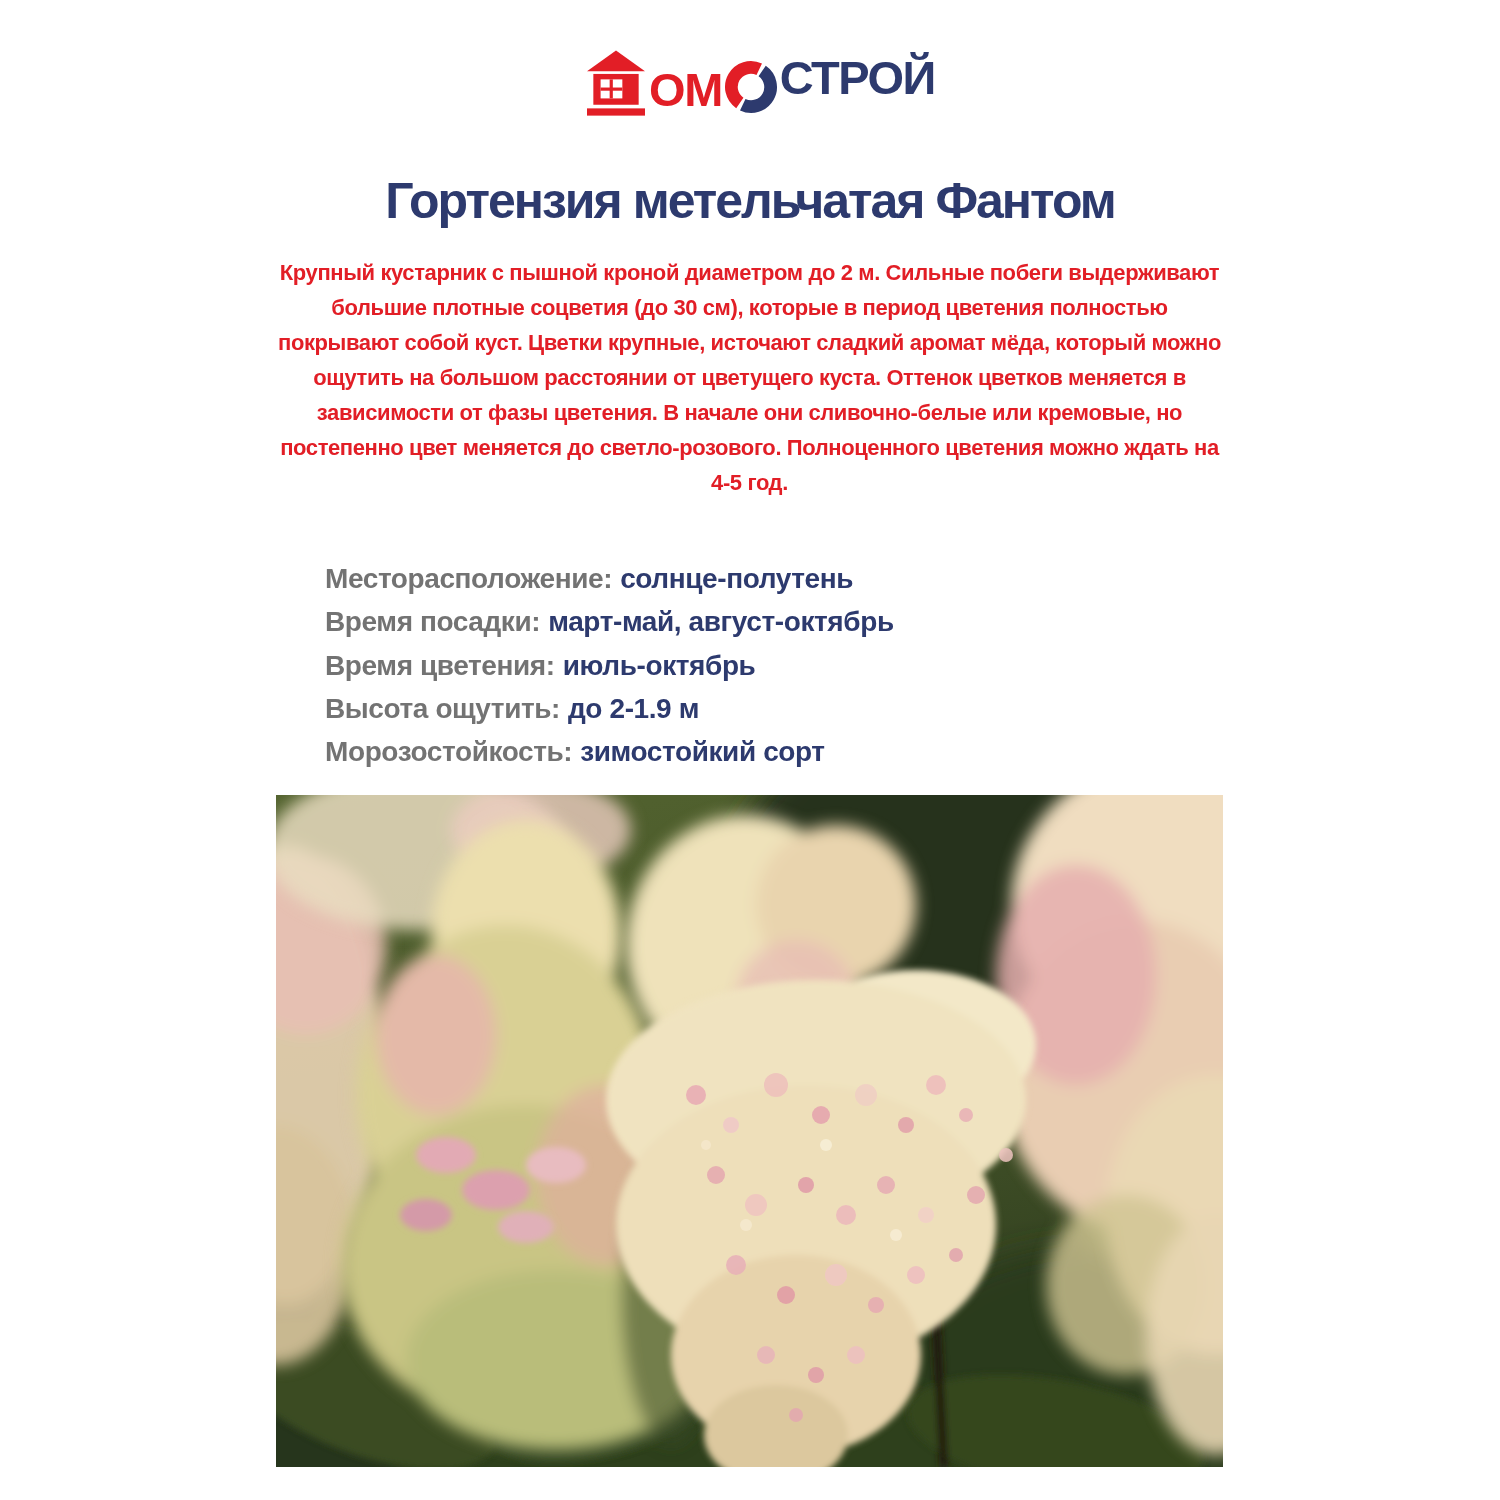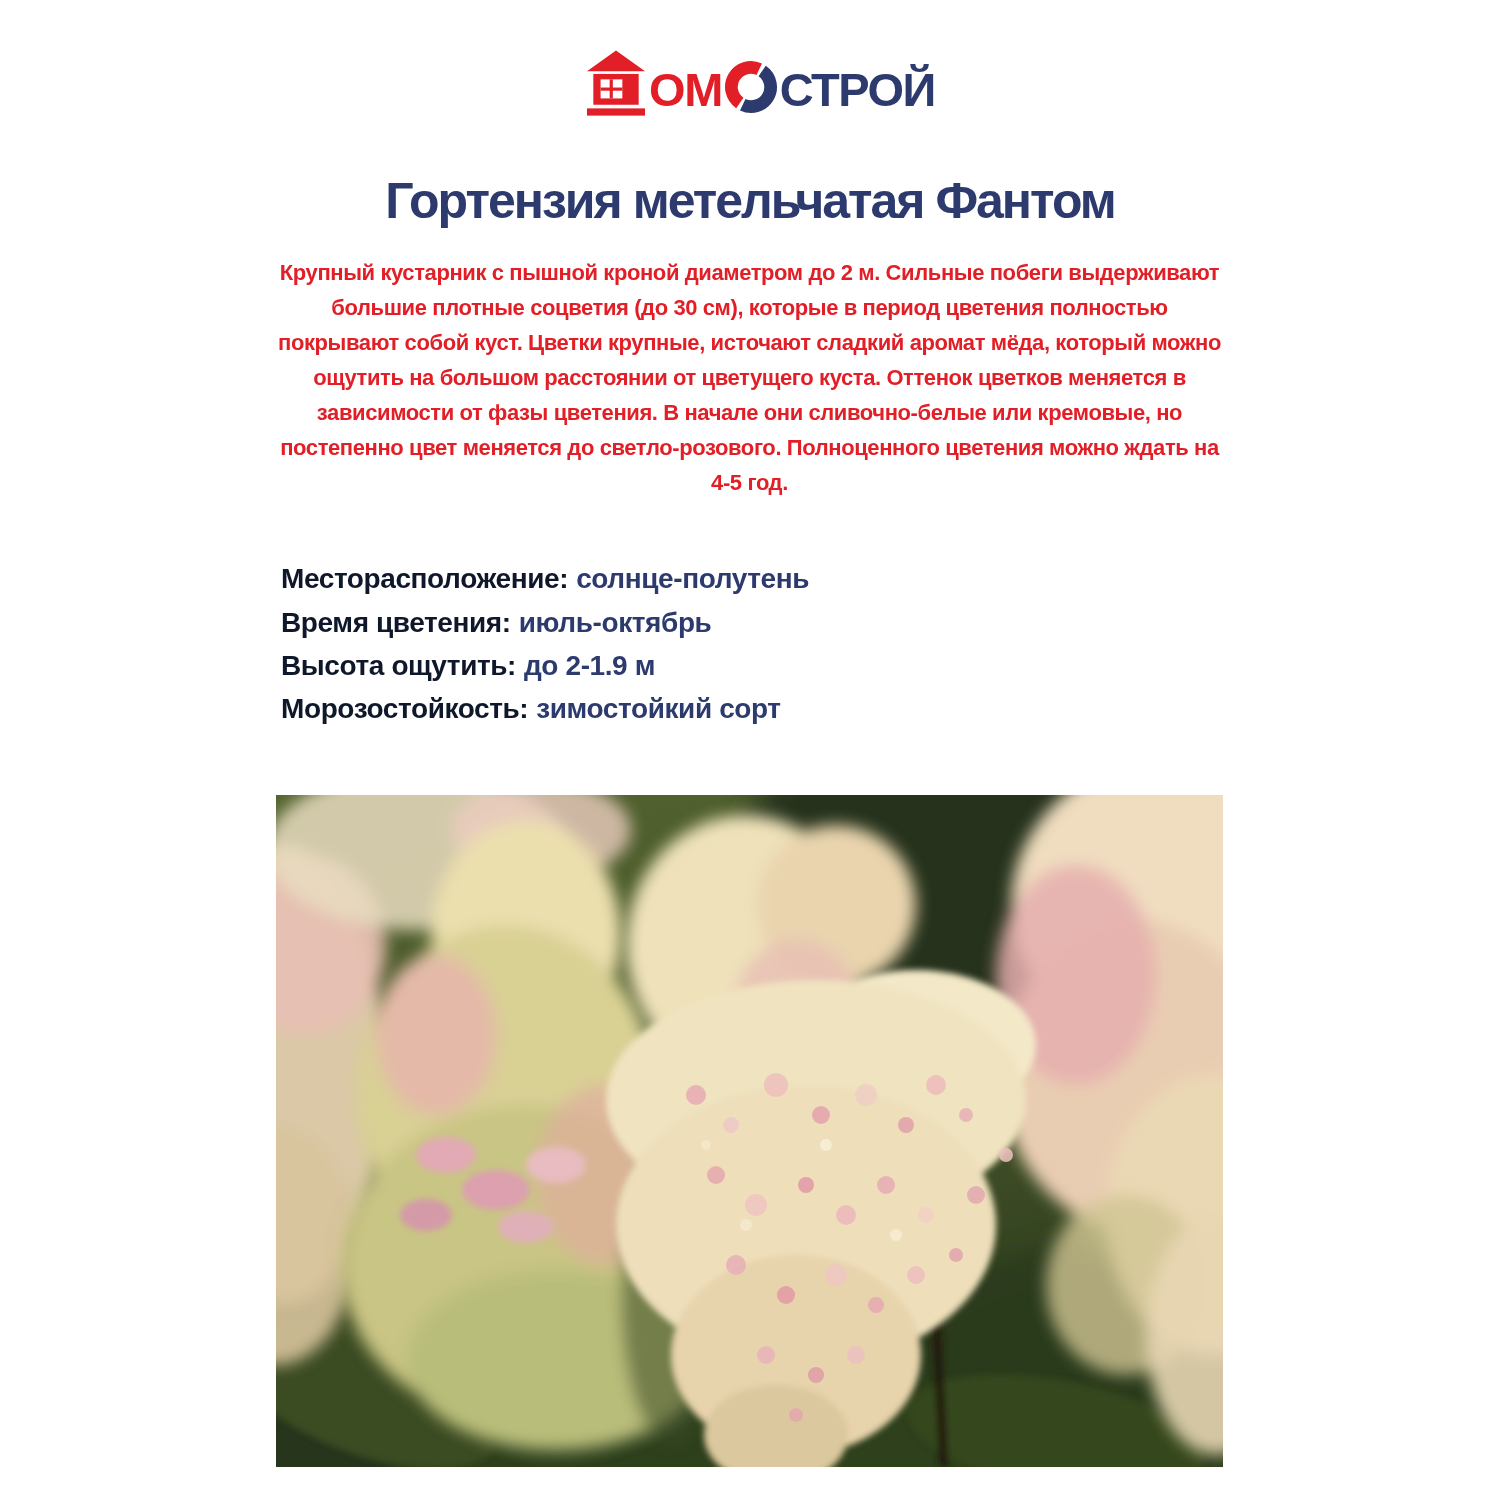--- a/index.html
+++ b/index.html
@@ -9,38 +9,38 @@
   }
   
   .logo-row {
     position:absolute; top:50px; left:11px; width:100%;
     display:flex; justify-content:center; align-items:flex-end;
   }
   .logo-house { width:58px; height:66px; margin-right:4px; }
   .logo-word { font-size:47px; line-height:36px; letter-spacing:-1.5px; }
   .logo-dom { color:#e21e26; margin-bottom:8px; }
   .logo-ring { width:54px; height:54px; margin:0 2px 2px 2px; }
-  .logo-stroy { color:#2d3a6e; margin-bottom:8px; }
+  .logo-stroy { color:#2d3a6e; margin-bottom:20px; }
   
   .title {
     position:absolute; top:134px; left:0; width:100%;
     text-align:center; font-size:50px; line-height:66px;
     color:#2d3a6e; letter-spacing:-2px;
   }
   
   .desc {
     position:absolute; top:233px; left:276px; width:947px;
     text-align:center; font-size:22px; line-height:35px;
     color:#e21e26; letter-spacing:-0.4px;
   }
   
   .attrs { position:absolute; top:562px; left:281px; list-style:none; margin:0; padding:0; }
   .attr-row { font-size:28px; line-height:34px; margin-bottom:9px; letter-spacing:-0.4px; white-space:nowrap; }
   .attr-row.gap-before { margin-top:10px; }
-  .attr-label { color:#0f172a; margin-right:8px; }
+  .attr-label { color:#737373; margin-right:8px;margin-left:44px; }
   .attr-value { color:#2d3a6e; }
   
   .photo {
     position:absolute; top:795px; left:276px; width:947px; height:672px;
     overflow:hidden;
   }
   .photo svg { display:block; width:947px; height:672px; }
 </style>
 </head>
 <body>
@@ -64,20 +64,23 @@
     <span class="logo-word logo-stroy">СТРОЙ</span>
   </div>
 
   <h1 class="title">Гортензия метельчатая Фантом</h1>
 
   <p class="desc">Крупный кустарник с пышной кроной диаметром до 2 м. Сильные побеги выдерживают большие плотные соцветия (до 30 см), которые в период цветения полностью покрывают собой куст. Цветки крупные, источают сладкий аромат мёда, который можно ощутить на большом расстоянии от цветущего куста. Оттенок цветков меняется в зависимости от фазы цветения. В начале они сливочно-белые или кремовые, но постепенно цвет меняется до светло-розового. Полноценного цветения можно ждать на 4-5 год.</p>
 
   <ul class="attrs">
     <li class="attr-row">
       <span class="attr-label">Месторасположение:</span><span class="attr-value">солнце-полутень</span>
+    </li>
+    <li class="attr-row">
+      <span class="attr-label">Время посадки:</span><span class="attr-value">март-май, август-октябрь</span>
     </li>
     <li class="attr-row gap-before">
       <span class="attr-label">Время цветения:</span><span class="attr-value">июль-октябрь</span>
     </li>
     <li class="attr-row">
       <span class="attr-label">Высота ощутить:</span><span class="attr-value">до 2-1.9 м</span>
     </li>
     <li class="attr-row">
       <span class="attr-label">Морозостойкость:</span><span class="attr-value">зимостойкий сорт</span>
     </li>

